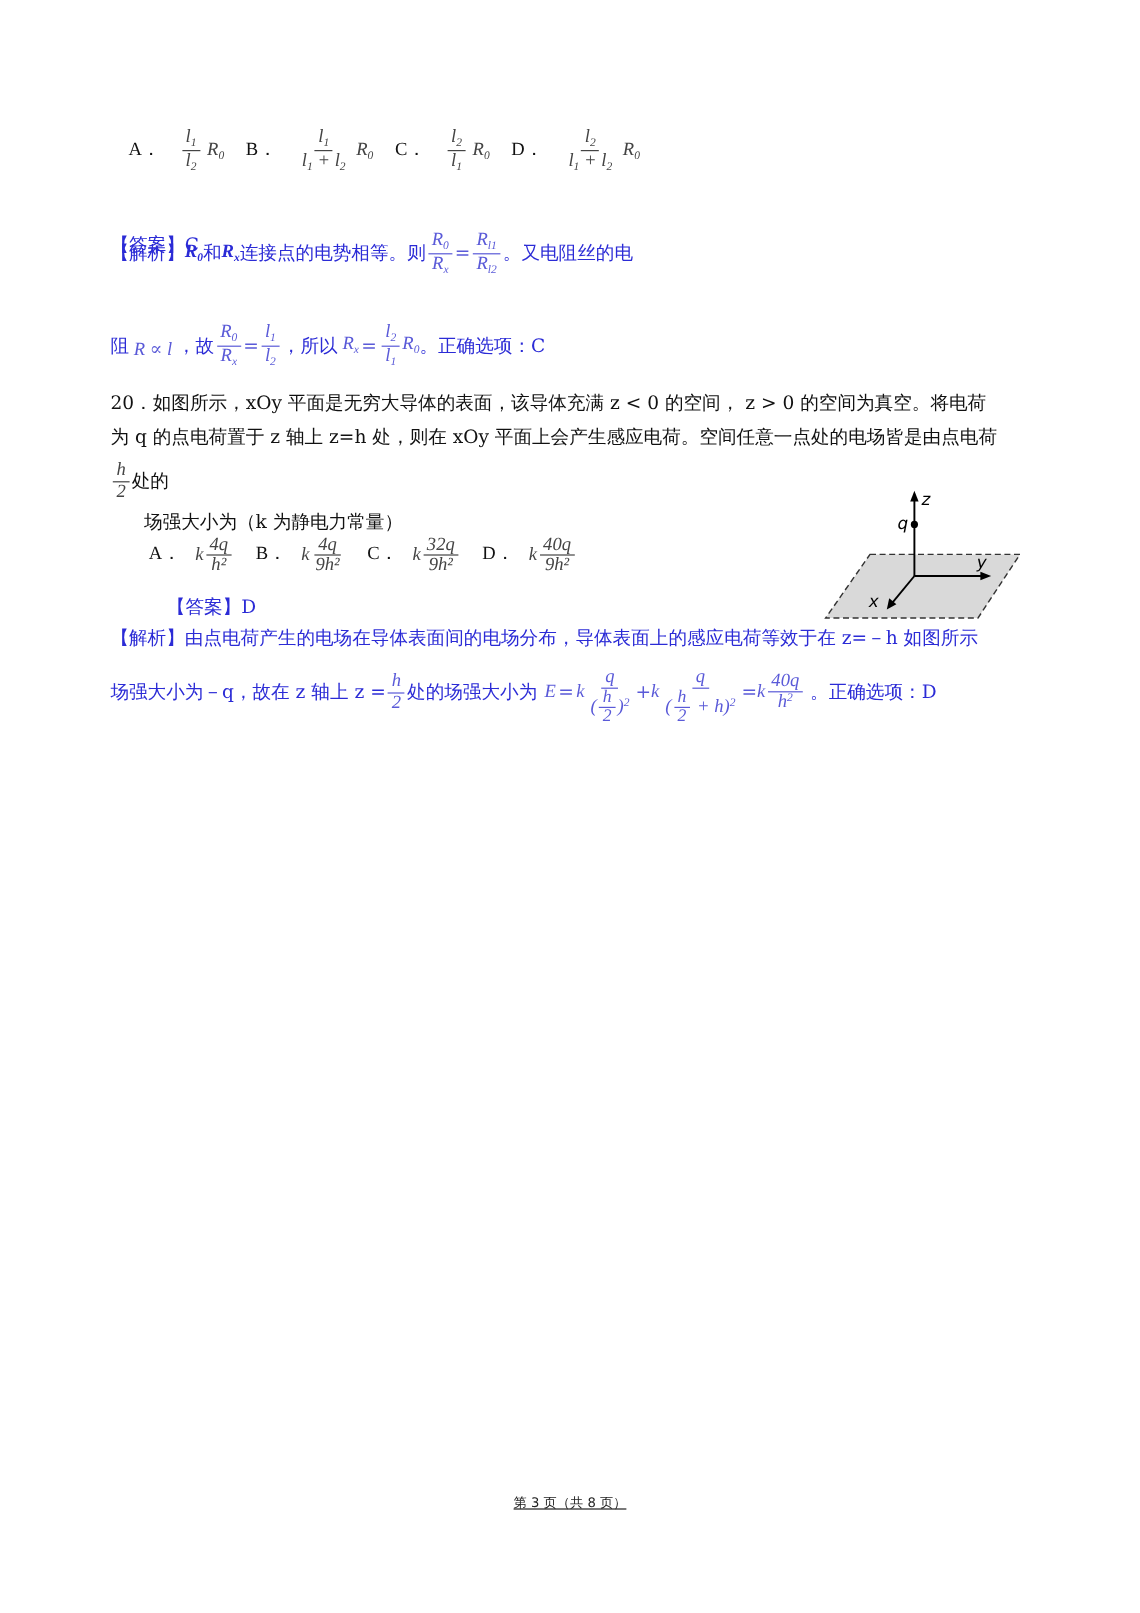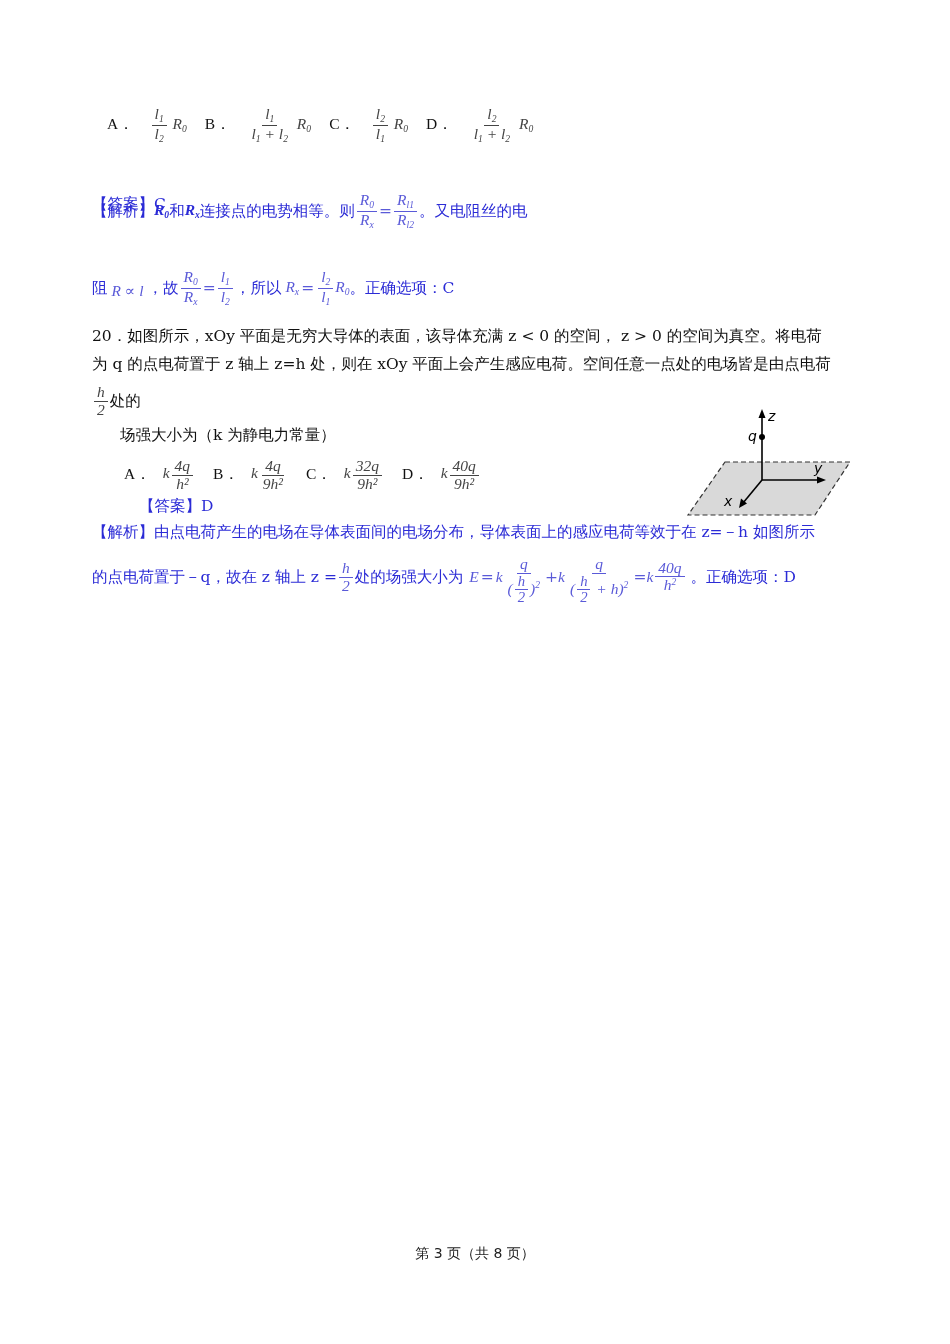--- a/index.html
+++ b/index.html
@@ -11,21 +11,21 @@
   .gray { color: #444; }
   .it { font-style: italic; font-family: "Liberation Serif", "DejaVu Serif", serif; }
   .frac { display: inline-flex; flex-direction: column; align-items: center; vertical-align: middle; margin: 0 2px; line-height: 1.05; }
   .frac .num { padding: 0 3px; border-bottom: 1px solid currentColor; }
   .frac .den { padding: 0 3px; }
   .sub { font-size: 0.62em; vertical-align: -0.35em; }
   .sup { font-size: 0.62em; vertical-align: 0.55em; }
   .mtxt { font-family: "Liberation Serif", "DejaVu Serif", serif; }
   .opt-label { margin-right: 12px; }
   .opt { display: inline-block; margin-right: 18px; vertical-align: middle; }
-  .page-num { font-family: "DejaVu Sans", sans-serif; font-size: 14px; color: #222; }
+  .page-num { font-family: "DejaVu Sans", sans-serif; font-size: 11px; color: #222; text-decoration: underline; }
 </style>
 </head>
 <body>
 
 <div class="abs mtxt" style="left:107px; top:98px; height:54px; display:flex; align-items:center;">
   <span class="opt">
     <span class="opt-label">A．</span>
     <span class="frac gray it">
         <span class="num">l<span class="sub">1</span></span>
         <span class="den">l<span class="sub">2</span></span>
@@ -114,21 +114,21 @@
   <span class="frac it gray">
       <span class="num">h</span>
       <span class="den">2</span>
     </span>
   <span>处的</span>
 </div>
 <div class="abs" style="left:92px; top:425px;margin-left:28px;">
   <span>场强大小为（k 为静电力常量）</span>
 </div>
 
-<div class="abs mtxt" style="left:124px; top:446px; height:46px; display:flex; align-items:flex-end;">
+<div class="abs mtxt" style="left:124px; top:446px; height:46px; display:flex; align-items:flex-start;">
   <span class="opt"><span class="opt-label">A．</span><span class="it gray">k</span><span class="frac it gray">
         <span class="num">4q</span>
         <span class="den">h²</span>
       </span></span>
   <span class="opt"><span class="opt-label">B．</span><span class="it gray">k</span><span class="frac it gray">
         <span class="num">4q</span>
         <span class="den">9h²</span>
       </span></span>
   <span class="opt"><span class="opt-label">C．</span><span class="it gray">k</span><span class="frac it gray">
         <span class="num">32q</span>
@@ -156,21 +156,21 @@
 </svg>
 
 <div class="abs blue" style="left:92px; top:496px;margin-left:47px;">
   <span>【答案】</span><span>D</span>
 </div>
 
 <div class="abs blue" style="left:92px; top:522px;">
   <span>【解析】</span><span>由点电荷产生的电场在导体表面间的电场分布，导体表面上的感应电荷等效于在 z=－h 如图所示</span>
 </div>
 <div class="abs blue" style="left:92px; top:547px; display:flex; align-items:center; height:68px;">
-  <span style="margin-top:-8px;">的点电荷置于－q，故在 z 轴上 z =</span>
+  <span style="margin-top:-8px;">场强大小为－q，故在 z 轴上 z =</span>
   <span class="frac it mblue" style="margin-top:-8px;">
       <span class="num">h</span>
       <span class="den">2</span>
     </span>
   <span style="margin-top:-8px;">处的场强大小为</span>
   <span class="it mblue" style="margin-left:6px; margin-top:-8px;">E</span>
     <span class="mblue" style="margin:-8px 2px 0 2px;">=</span>
     <span class="it mblue" style="margin-top:-8px;">k</span>
   <span class="frac it mblue">
       <span class="num">q</span>

